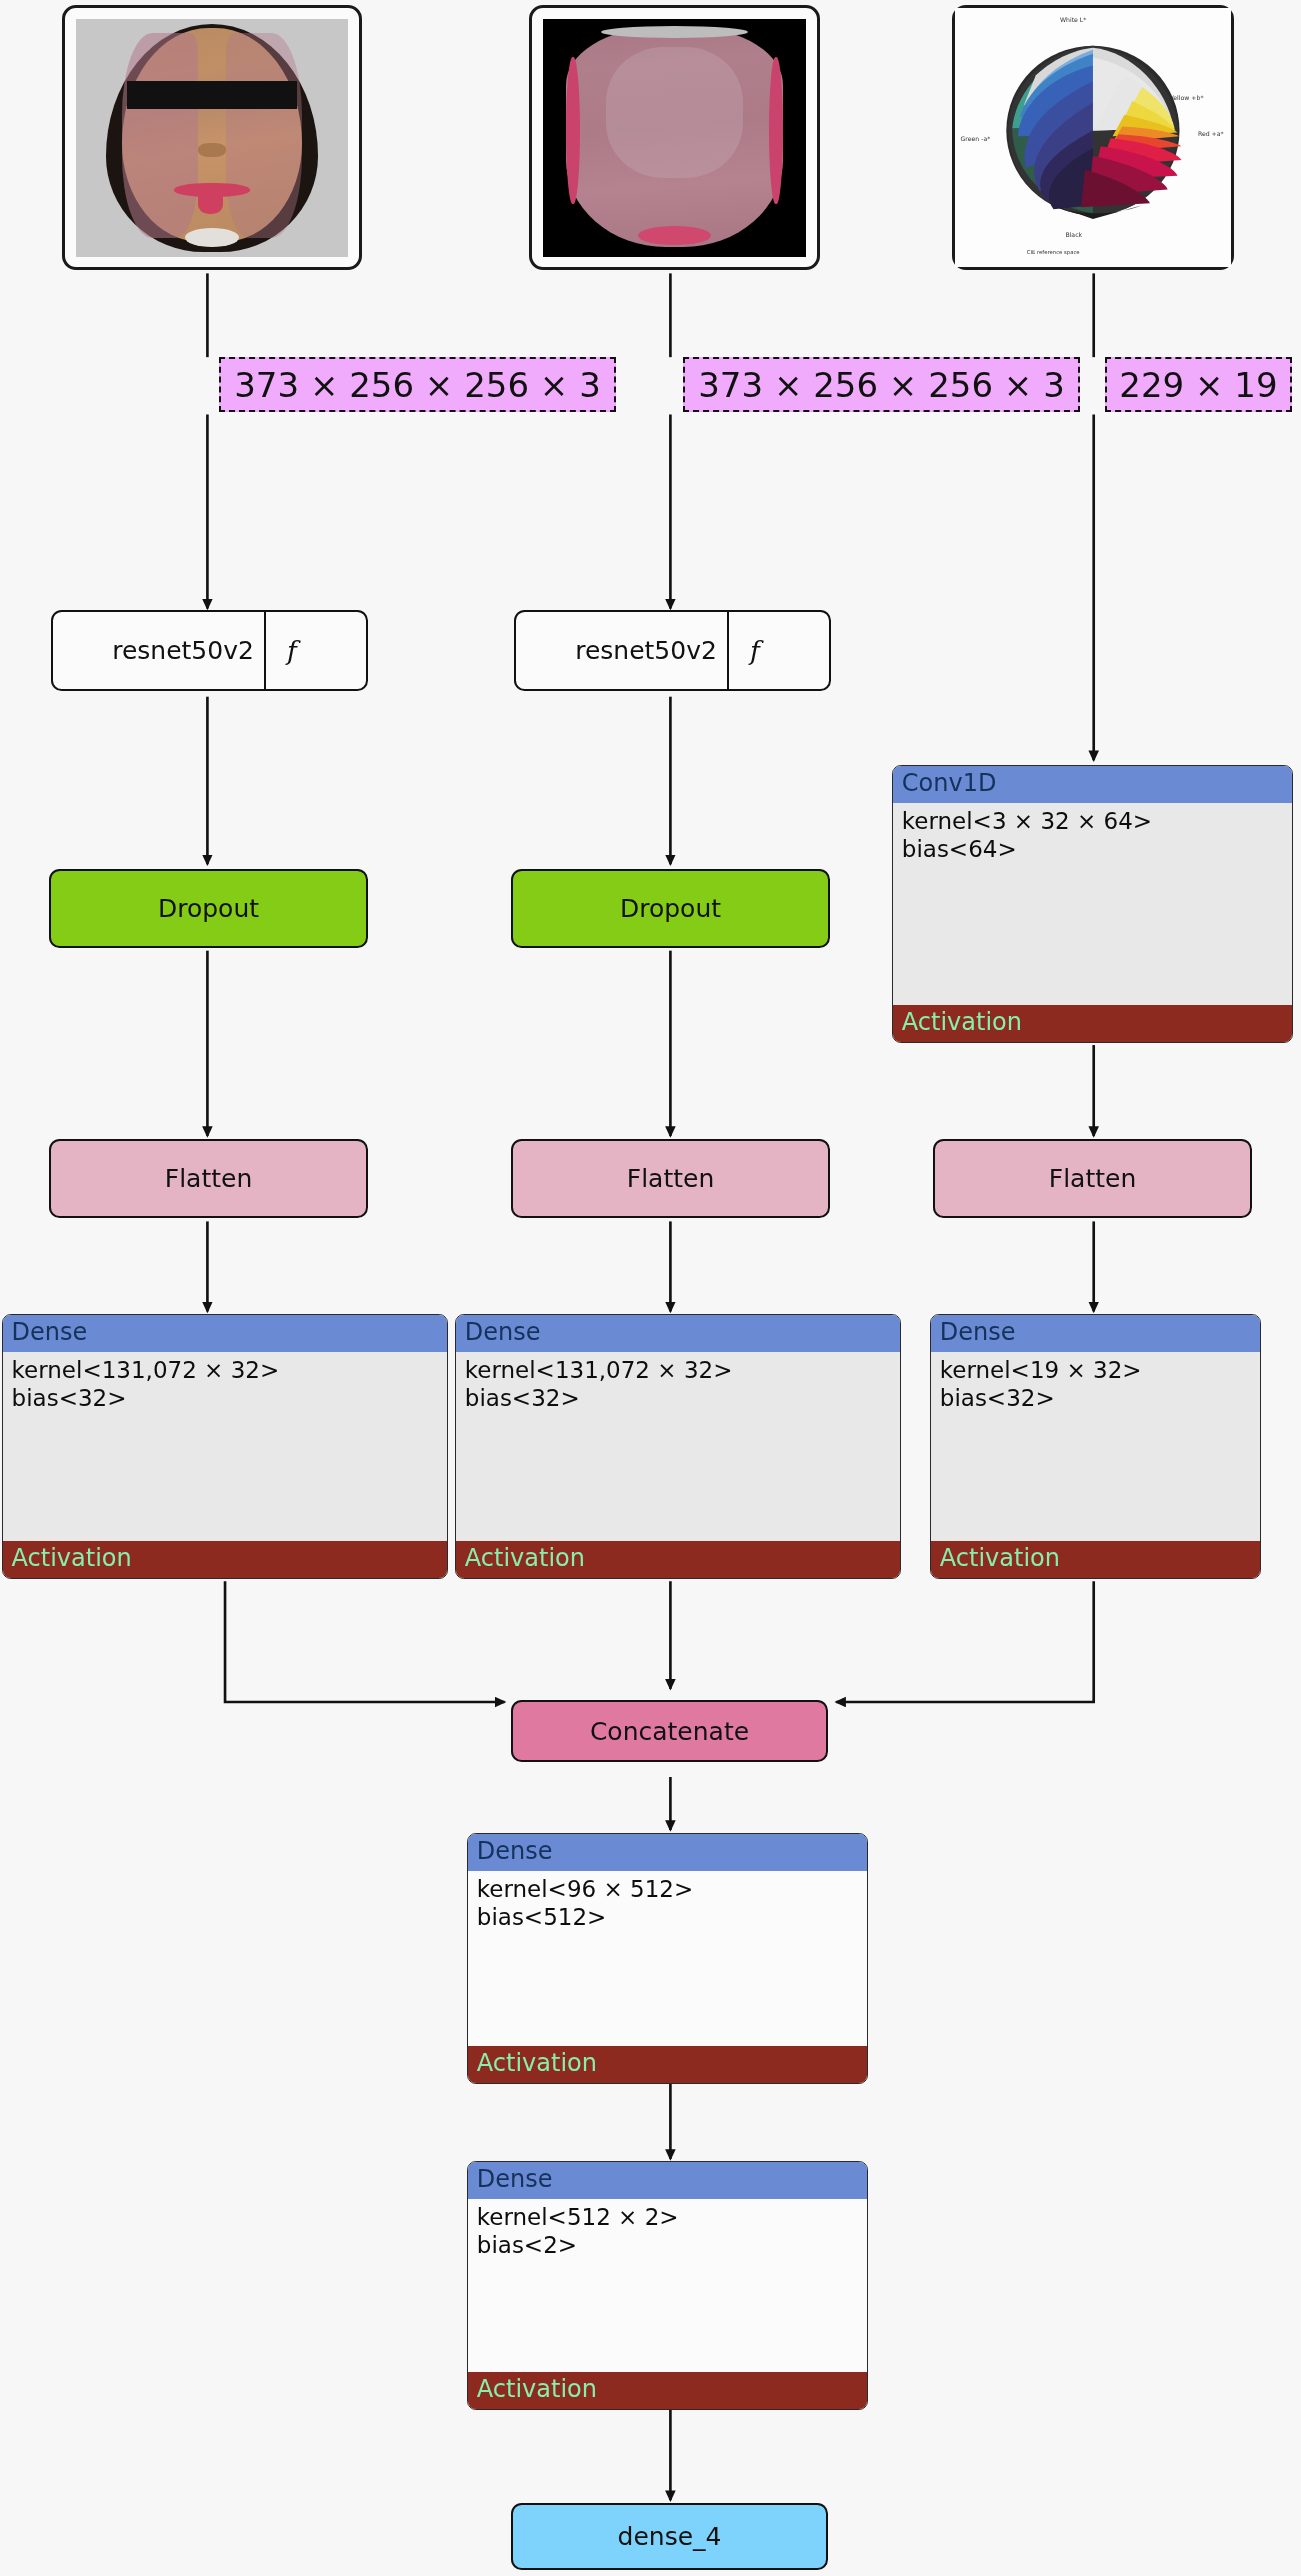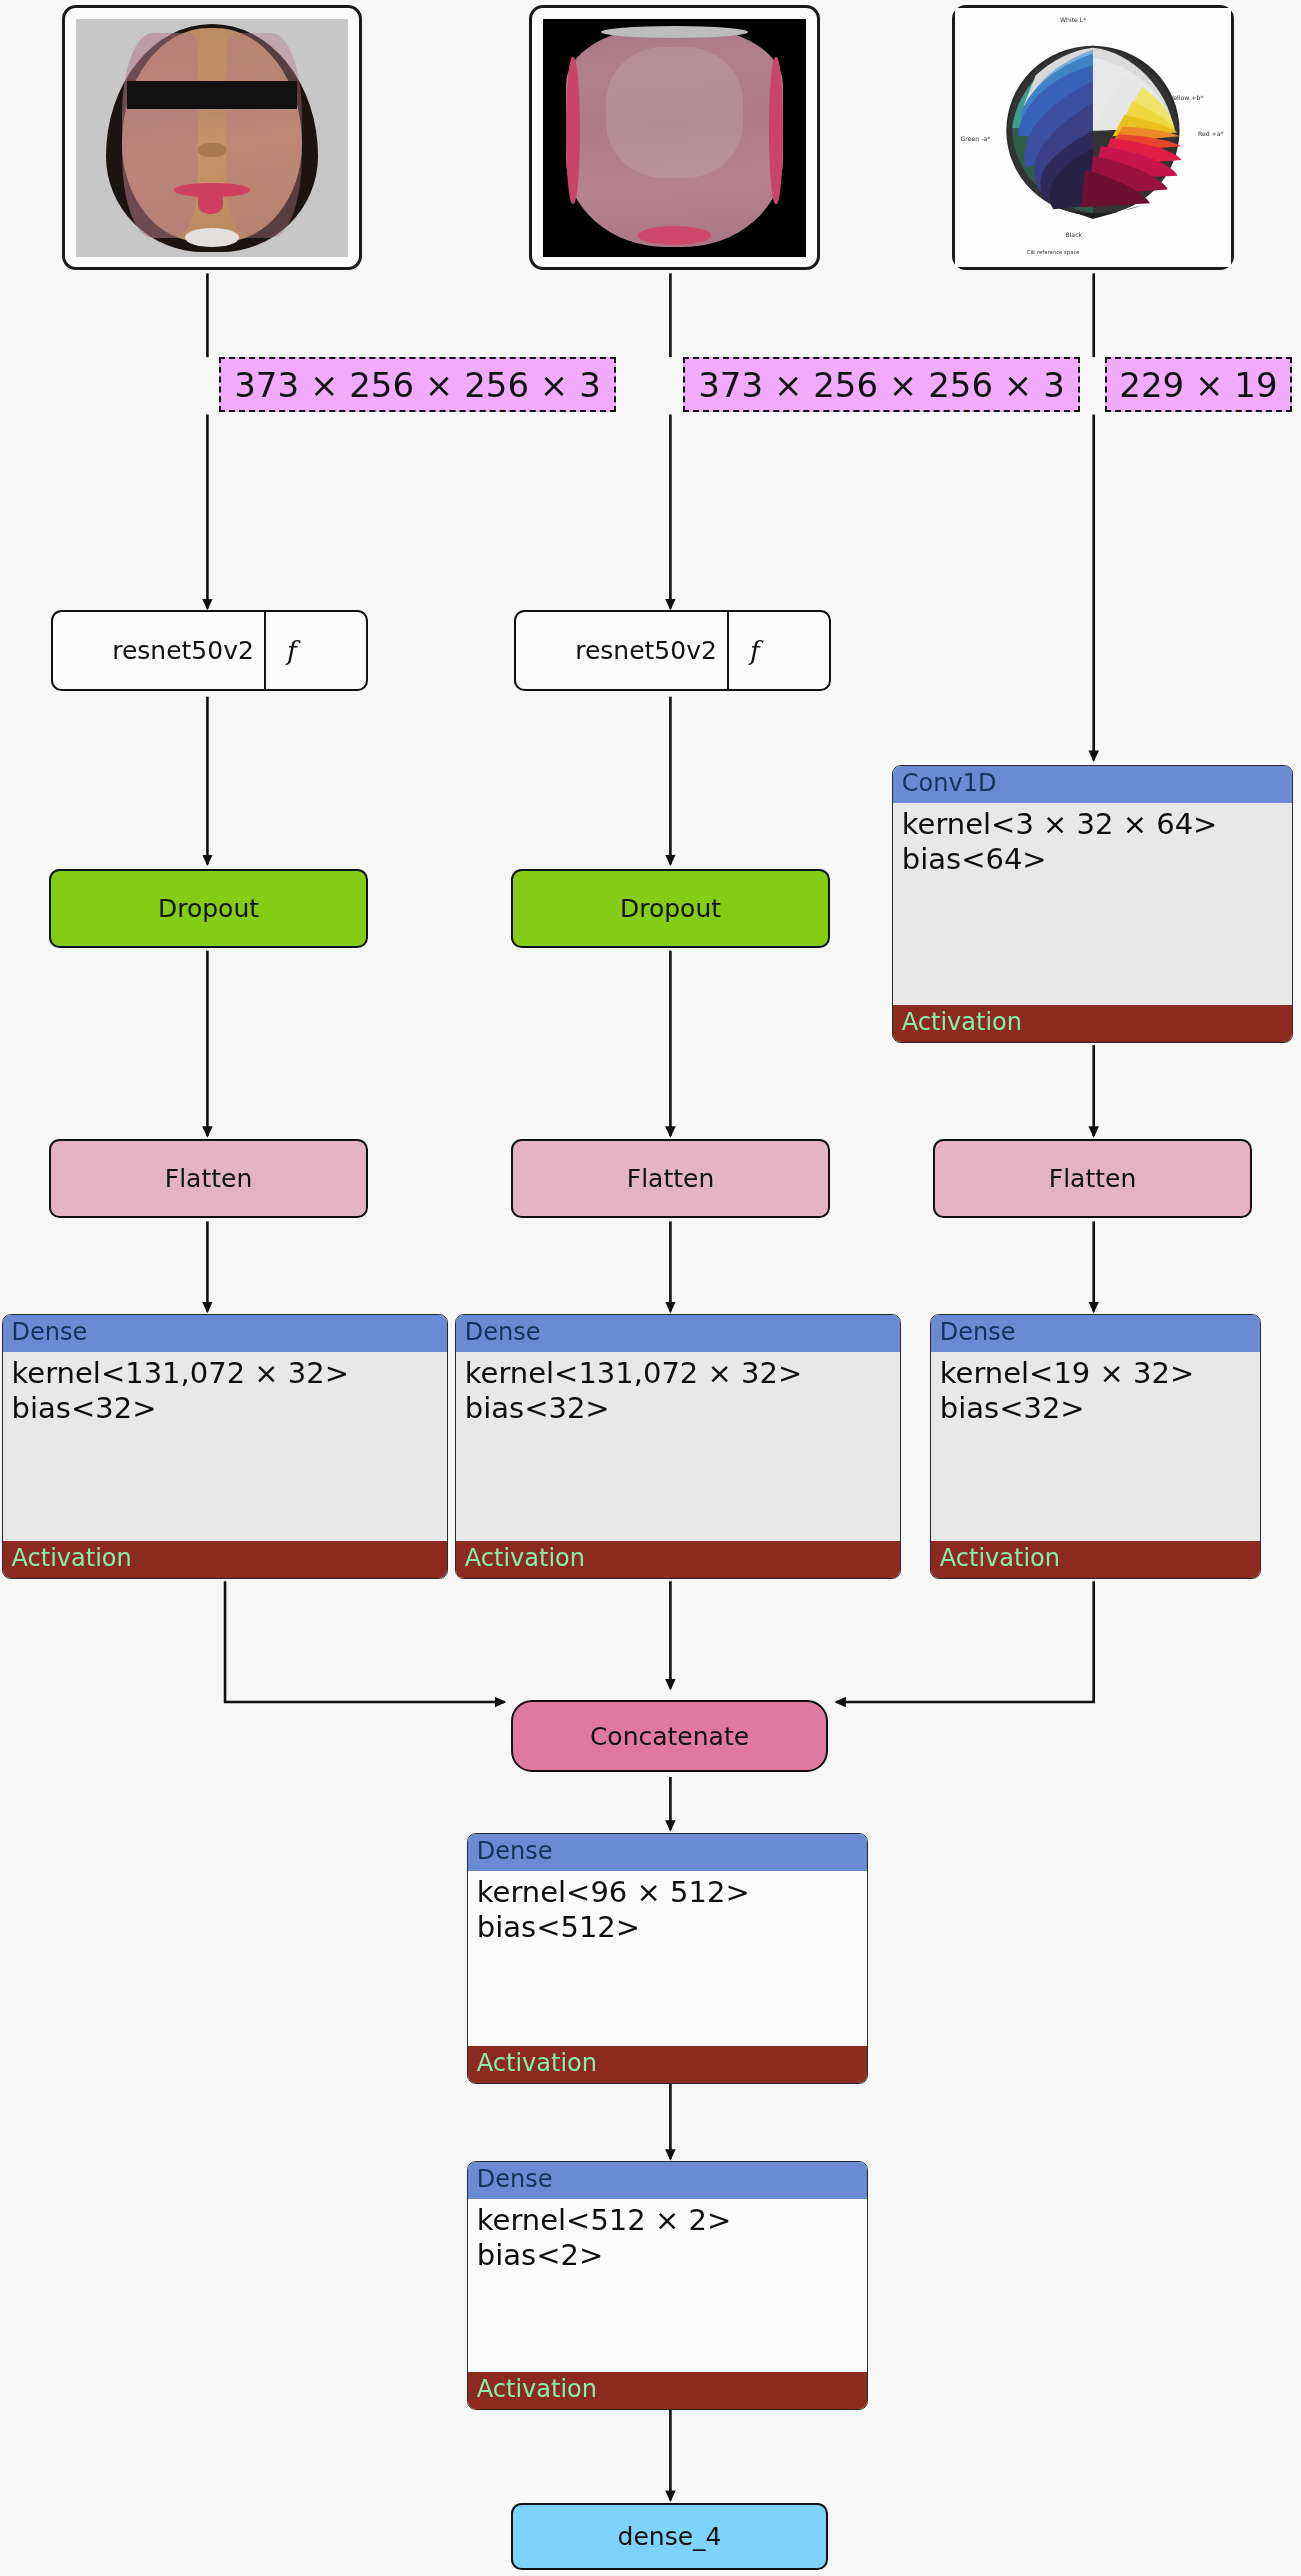--- a/index.html
+++ b/index.html
@@ -86,21 +86,21 @@
   .lnode{
     position:absolute;box-sizing:border-box;
     border:1.8px solid #2a2a2a;border-radius:8.8px;overflow:hidden;
     display:flex;flex-direction:column;
   }
   .lnode .hdr{
     background:#6b8ad4;color:#14325c;font-size:24px;
     padding:5.3px 8.8px 7px 8.8px;line-height:1.05;
   }
   .lnode .body{
-    background:#e8e8e8;color:#0d0d0d;font-size:29px;
+    background:#e8e8e8;color:#0d0d0d;font-size:23px;
     padding:3.5px 8.8px 7px 8.8px;line-height:1.22;flex:1;
   }
   .lnode.white .body{background:#fbfbfb;}
   .lnode .act{
     background:#8c2a20;color:#86efac;font-size:24px;
     padding:4.4px 8.8px 7px 8.8px;line-height:1.05;
   }
 
   
   .shape{
@@ -277,21 +277,21 @@
 
   <div class="lnode" style="left:930px;top:1314px;width:331px;height:265px;">
     <div class="hdr">Dense</div>
     <div class="body">
       <div>kernel&lt;19 × 32&gt;</div>
       <div>bias&lt;32&gt;</div>
     </div>
     <div class="act">Activation</div>
   </div>
 
-  <div class="node concat" style="left:511px;top:1700px;width:317px;height:72px;border-radius:21px;">Concatenate</div>
+  <div class="node concat" style="left:511px;top:1700px;width:317px;height:62px;">Concatenate</div>
 
   <div class="lnode white" style="left:467px;top:1833px;width:401px;height:251px;">
     <div class="hdr">Dense</div>
     <div class="body">
       <div>kernel&lt;96 × 512&gt;</div>
       <div>bias&lt;512&gt;</div>
     </div>
     <div class="act">Activation</div>
   </div>
 

